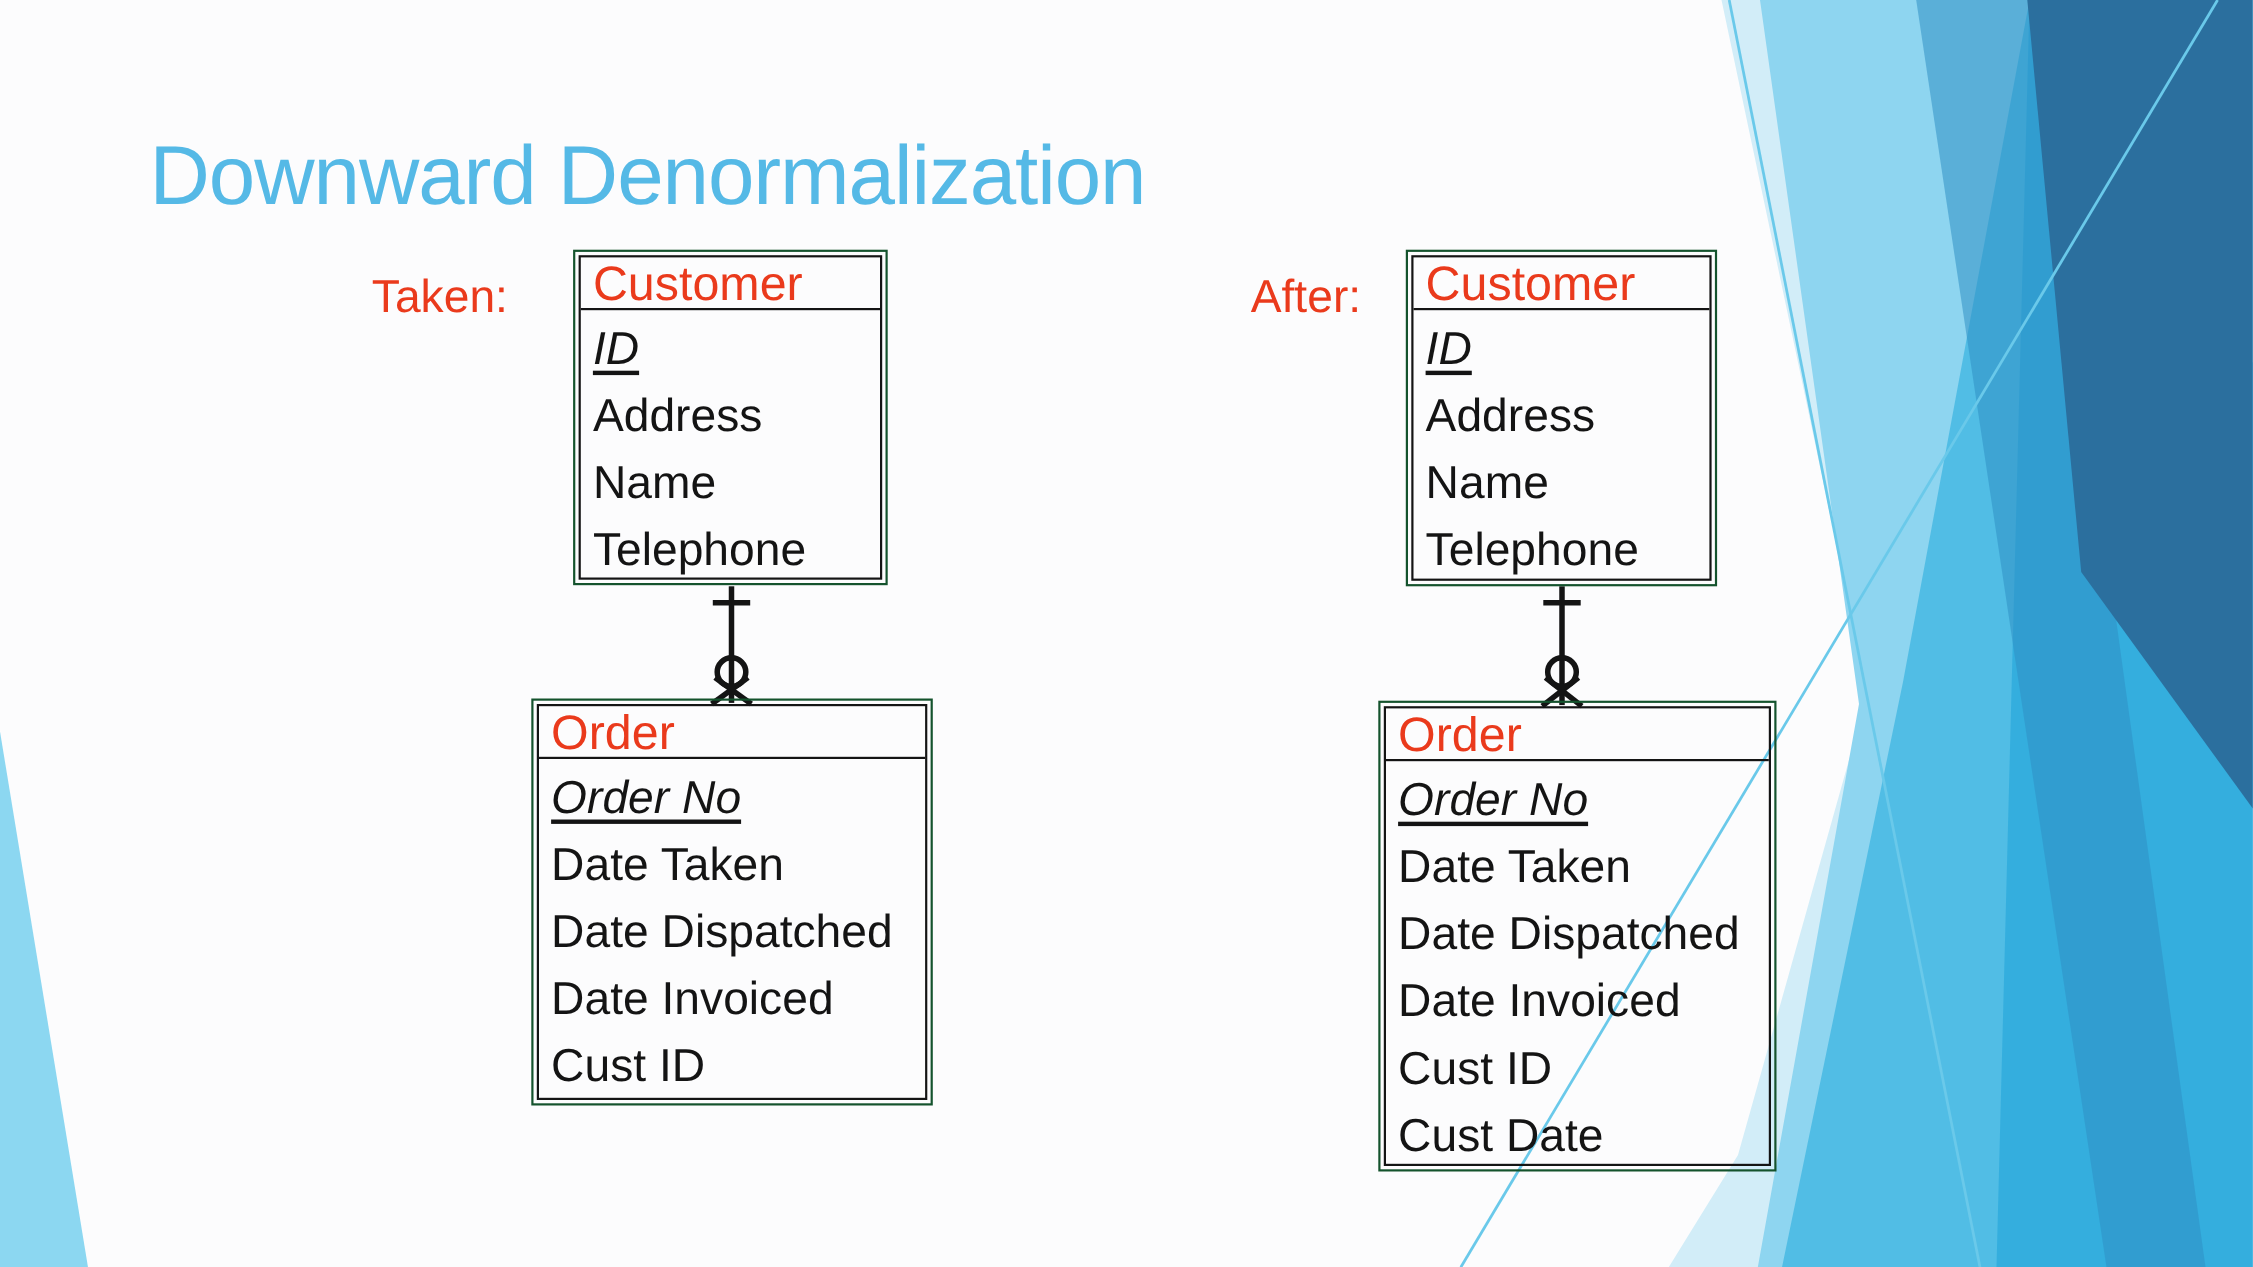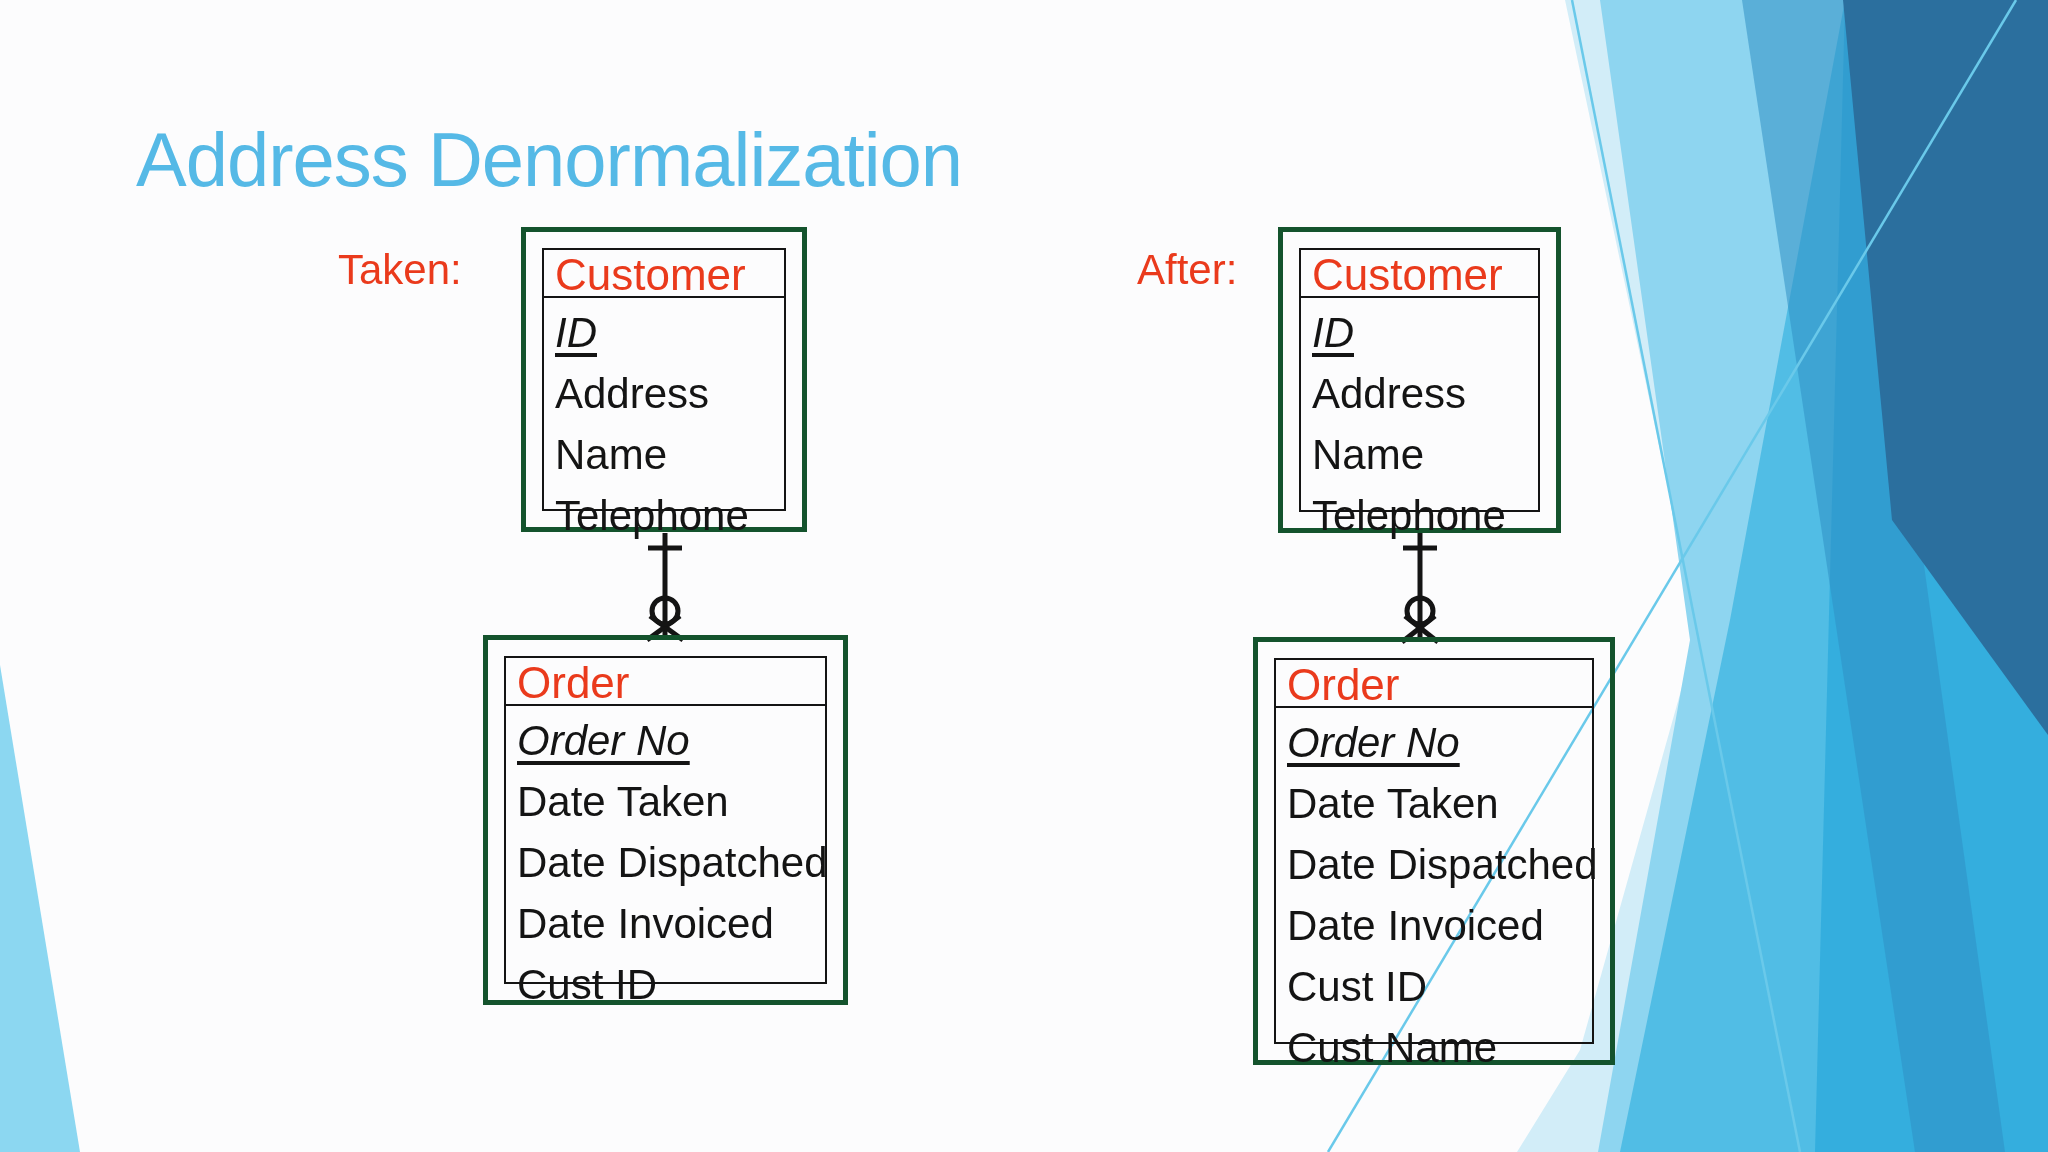--- a/index.html
+++ b/index.html
@@ -31,22 +31,22 @@
     position: absolute;
     font-size: 42px;
     color: #ea3a1c;
     white-space: nowrap;
   }
   .phase-label.before { left: 338px; top: 246px; }
   .phase-label.after  { left: 1137px; top: 246px; }
 
   .entity {
     position: absolute;
-    border: 5px solid #14532d;
-    padding: 16px;
+    border: 2px solid #14532d;
+    padding: 3px;
     background: transparent;
   }
   .entity-inner {
     border: 2px solid #141414;
     height: 100%;
   }
   .entity-name {
     height: 48px;
     line-height: 50px;
     padding-left: 11px;
@@ -112,21 +112,21 @@
       <line x1="1420" y1="533" x2="1420" y2="641"></line>
       <line x1="1403" y1="548" x2="1437" y2="548"></line>
       <g>
         <line x1="1405" y1="616" x2="1438" y2="642"></line>
         <line x1="1435" y1="616" x2="1402" y2="642"></line>
       </g>
       <circle cx="1420" cy="611" r="13"></circle>
     </g>
   </svg>
 
-  <div class="page-title">Address Denormalization</div>
+  <div class="page-title">Downward Denormalization</div>
 
   <div class="phase-label before">Taken:</div>
   <div class="phase-label after">After:</div>
 
   <div class="entity customer-before">
     <div class="entity-inner">
       <div class="entity-name">Customer</div>
       <ul class="fields">
         <li class="pk">ID</li>
         <li>Address</li>
@@ -163,18 +163,18 @@
 
   <div class="entity order-after">
     <div class="entity-inner">
       <div class="entity-name">Order</div>
       <ul class="fields">
         <li class="pk">Order No</li>
         <li>Date Taken</li>
         <li>Date Dispatched</li>
         <li>Date Invoiced</li>
         <li>Cust ID</li>
-        <li>Cust Name</li>
+        <li>Cust Date</li>
       </ul>
     </div>
   </div>
 
 </div>
 
 </body></html>

